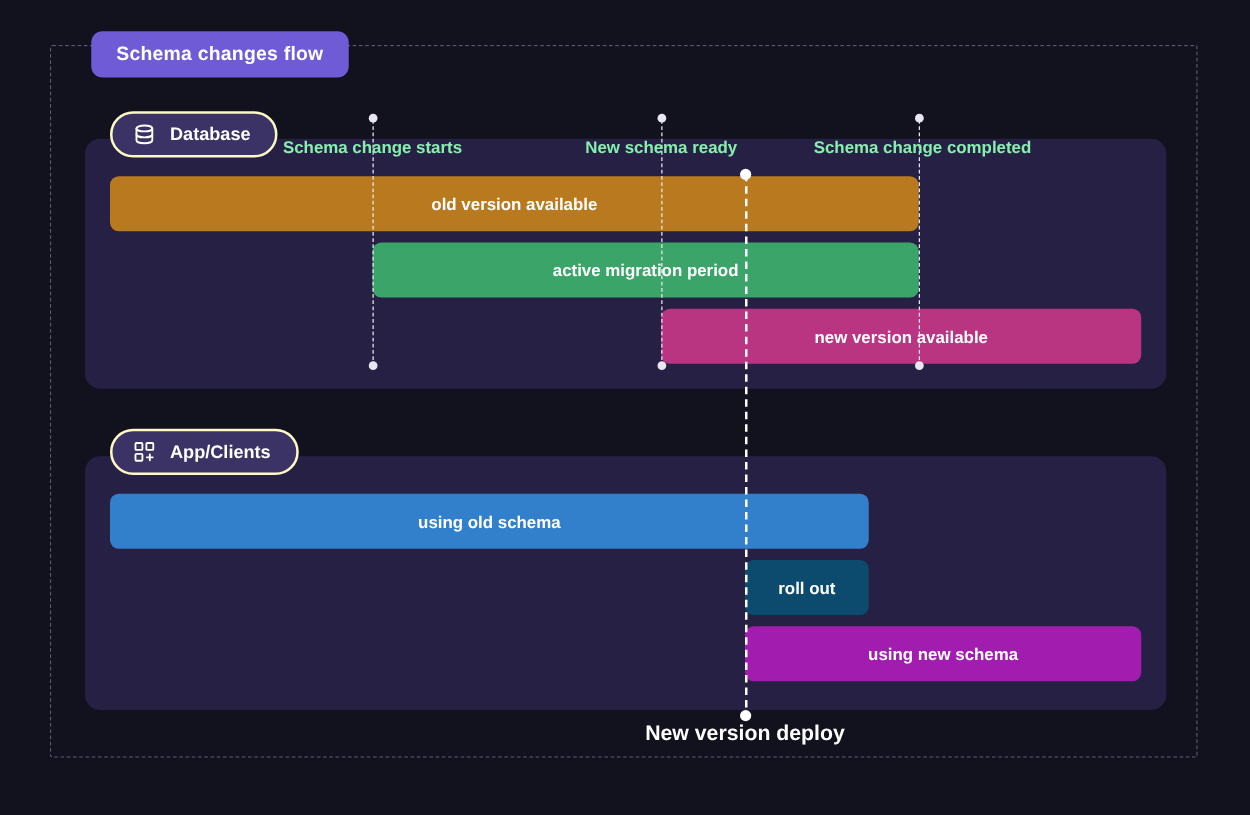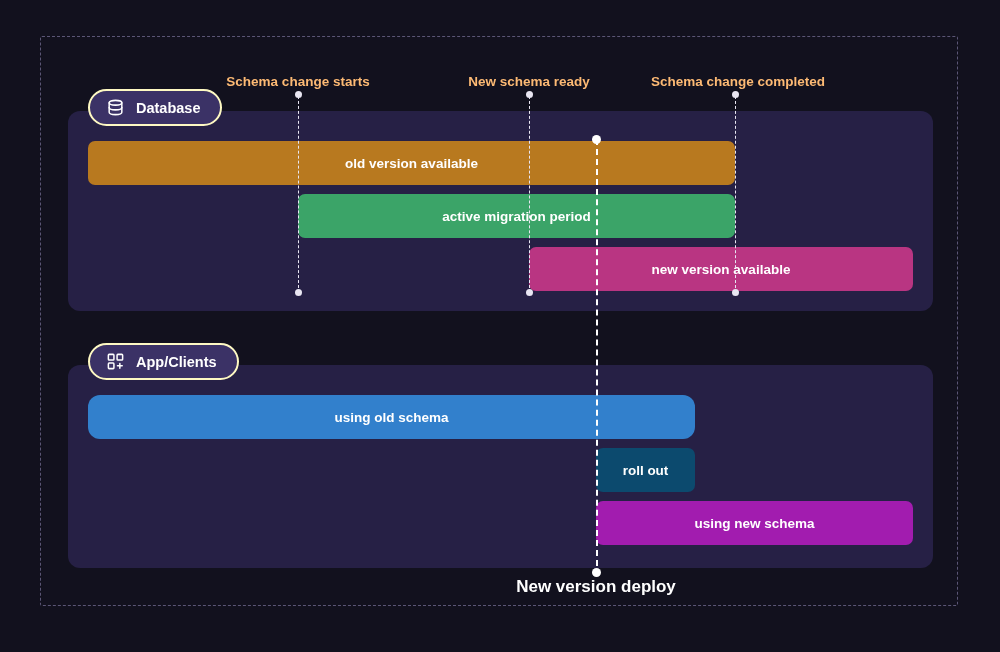--- a/index.html
+++ b/index.html
@@ -76,25 +76,26 @@
     white-space: nowrap;
   }
   #pill-database { left: 88px; top: 89px; }
   #pill-app      { left: 88px; top: 343px; }
   .lane-pill svg { display: block; }
 
   
   .milestone-label {
     position: absolute;
     transform: translateX(-50%);
-    color: #fdba74;
+    color: #86efac;
     font-size: 13.5px;
     font-weight: bold;
     white-space: nowrap;
     z-index: 25;
+    margin-top: 36px;
   }
   .milestone-line {
     position: absolute;
     width: 0;
     border-left: 1.6px dashed #e9e6f2;
     z-index: 22;
   }
   .milestone-dot {
     position: absolute;
     width: 7px;
@@ -166,20 +167,23 @@
 </head>
 <body>
 
 <div id="canvas">
 
   <div class="outer-frame"></div>
 
   <div class="lane" id="lane-database"></div>
   <div class="lane" id="lane-app"></div>
 
+  <div class="title-pill">
+    <span>Schema changes flow</span>
+  </div>
 
   <div class="lane-pill" id="pill-database">
     <span>
       <svg width="19" height="19" viewBox="0 0 24 24" fill="none" stroke="#ffffff" stroke-width="1.9" stroke-linecap="round" stroke-linejoin="round">
         <ellipse cx="12" cy="6" rx="8" ry="3"></ellipse>
         <path d="M4 6v12c0 1.66 3.58 3 8 3s8-1.34 8-3V6"></path>
         <path d="M4 12c0 1.66 3.58 3 8 3s8-1.34 8-3"></path>
       </svg>
     </span>
     <span>Database</span>
@@ -217,21 +221,21 @@
   </div>
 
   <div class="bar" style="left:298px; top:194px; width:437px; height:44px; background:#3ba468;">
     <span>active migration period</span>
   </div>
 
   <div class="bar" style="left:529px; top:247px; width:384px; height:44px; background:#b93582;">
     <span>new version available</span>
   </div>
 
-  <div class="bar" style="left:88px; top:395px; width:607px; height:44px; background:#3280cc;border-radius:12px;">
+  <div class="bar" style="left:88px; top:395px; width:607px; height:44px; background:#3280cc;">
     <span>using old schema</span>
   </div>
 
   <div class="bar" style="left:596px; top:448px; width:99px; height:44px; background:#0c4a6e;">
     <span>roll out</span>
   </div>
 
   <div class="bar" style="left:596px; top:501px; width:317px; height:44px; background:#a21caf;">
     <span>using new schema</span>
   </div>

